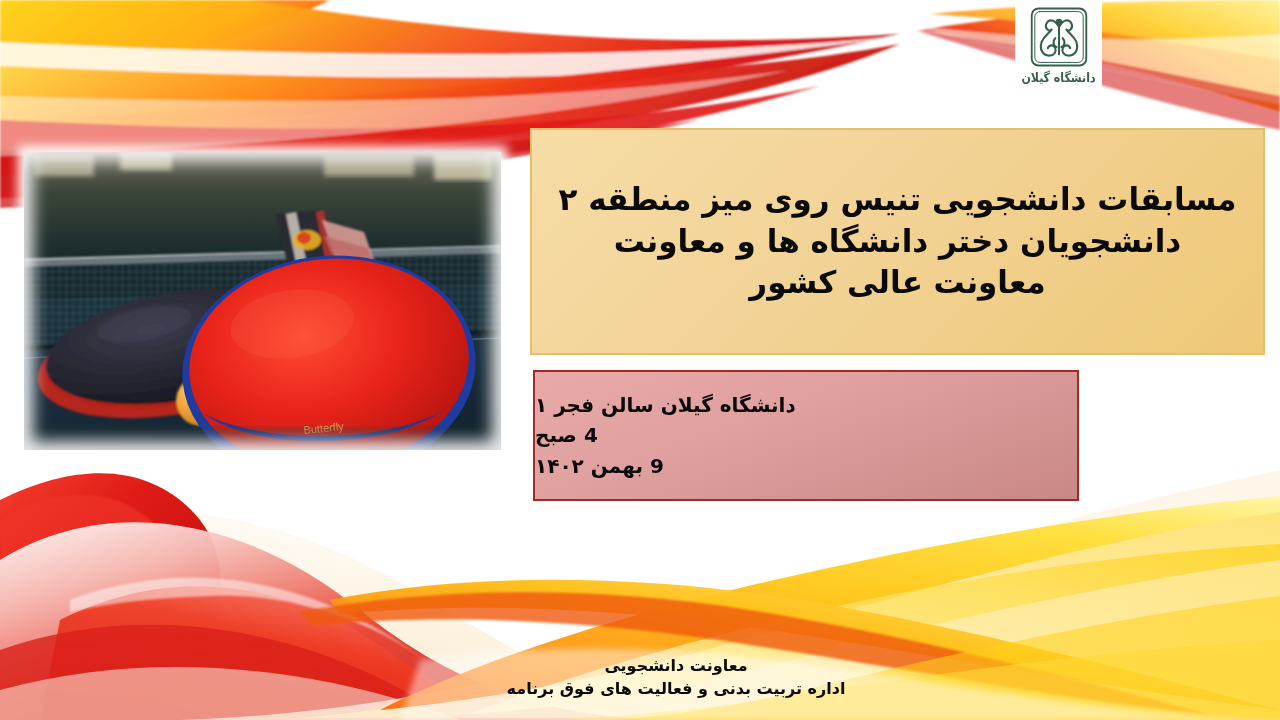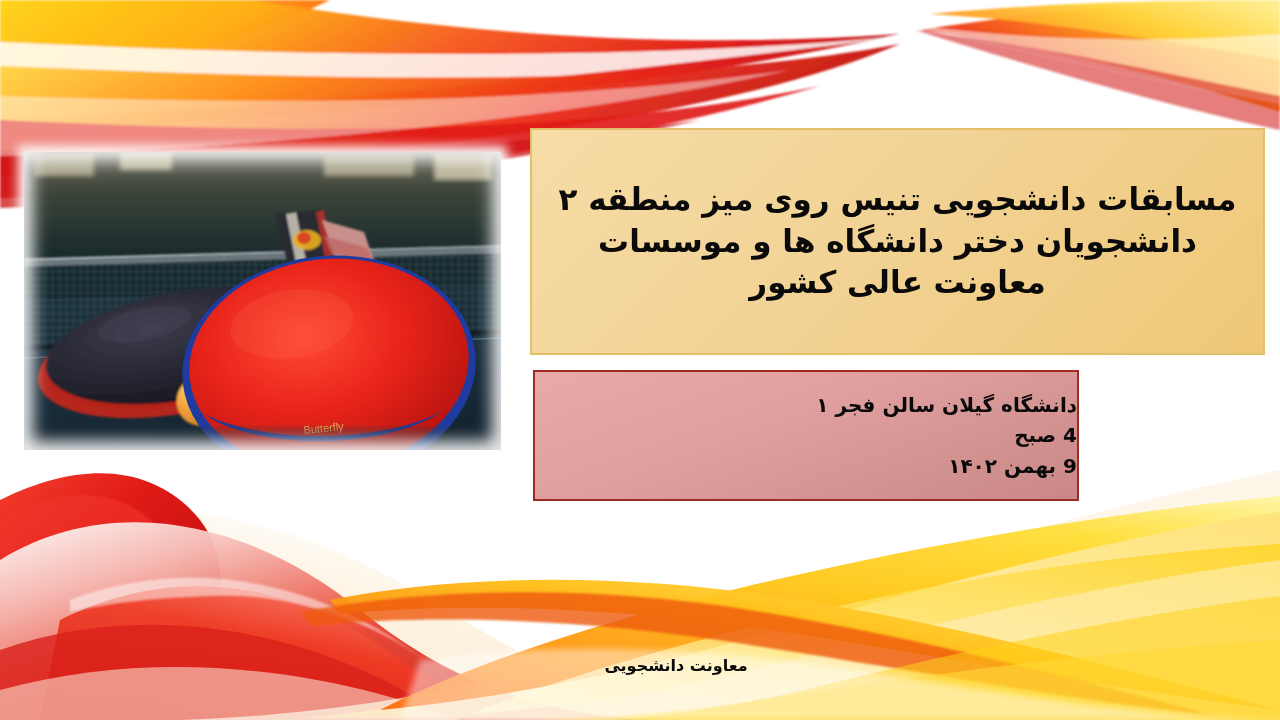--- a/index.html
+++ b/index.html
@@ -85,21 +85,21 @@
   
   #details-box{
     position:absolute;
     left:533px; top:370px;
     width:546px; height:131px;
     background:linear-gradient(160deg,#e8aaa8 0%,#dfa09f 40%,#c98886 100%);
     border:2px solid #9e2b25;
     box-sizing:border-box;
     display:flex;
     flex-direction:column;
-    align-items:flex-start;
+    align-items:flex-end;
     justify-content:center;
     gap:2px;
   }
   .detail-line{
     font-family:"DejaVu Sans","Liberation Sans",sans-serif;
     font-weight:700;
     font-size:20px;
     line-height:1.42;
     color:#0a0a0a;
     text-align:center;
@@ -362,30 +362,54 @@
         <ellipse cx="305" cy="212" rx="140" ry="105" transform="rotate(-6 305 212)" fill="url(#pRed)"></ellipse>
         <ellipse cx="268" cy="172" rx="62" ry="34" transform="rotate(-8 268 172)" fill="#ff6a4e" opacity="0.2"></ellipse>
         <path d="M180,262 C230,298 360,300 420,258 C360,292 240,292 180,262 Z" fill="#1c3a9e" opacity="0.95"></path>
         <text x="300" y="280" font-family="'Liberation Sans',sans-serif" font-size="11" fill="#f2d66a" opacity="0.8" text-anchor="middle" transform="rotate(-6 300 280)">Butterfly</text>
       </g>
 
       <rect x="0" y="276" width="477" height="22" fill="#0f1a24" opacity="0.35" filter="url(#pBlur)"></rect>
     </svg>
   </div>
 
+  <div id="logo-box">
+    <svg id="logo-mark" viewBox="0 0 100 100">
+      <g fill="none" stroke="#35604a" stroke-width="3.4" stroke-linecap="round" stroke-linejoin="round">
+        <rect x="6" y="4" width="88" height="92" rx="11" ry="11" stroke-width="3"></rect>
+        <rect x="11" y="9" width="78" height="82" rx="8" ry="8" stroke-width="1.6"></rect>
+
+        <path d="M50,30 L50,78"></path>
+        <circle cx="50" cy="26" r="3.6" fill="#35604a"></circle>
+
+        <path d="M50,34 C44,22 34,20 30,28 C26,36 34,42 38,38
+                 C34,44 26,48 22,58 C18,70 24,80 34,80
+                 C42,80 46,74 44,68 C42,62 34,62 32,68"></path>
+
+        <path d="M50,34 C56,22 66,20 70,28 C74,36 66,42 62,38
+                 C66,44 74,48 78,58 C82,70 76,80 66,80
+                 C58,80 54,74 56,68 C58,62 66,62 68,68"></path>
+
+        <path d="M44,52 C40,56 40,64 46,66"></path>
+        <path d="M56,52 C60,56 60,64 54,66"></path>
+      </g>
+    </svg>
+    <div id="logo-caption">دانشگاه گیلان</div>
+  </div>
 
   <div id="title-box">
     <div class="title-line">مسابقات دانشجویی تنیس روی میز منطقه ۲</div>
-    <div class="title-line">دانشجویان دختر دانشگاه ها و موسسات</div>
+    <div class="title-line">دانشجویان دختر دانشگاه ها و معاونت</div>
     <div class="title-line">معاونت عالی کشور</div>
   </div>
 
   <div id="details-box">
     <div class="detail-line">دانشگاه گیلان سالن فجر ۱</div>
     <div class="detail-line">4 صبح</div>
     <div class="detail-line">9 بهمن ۱۴۰۲</div>
   </div>
 
   <div id="footer">
     <div class="footer-line">معاونت دانشجویی</div>
+    <div class="footer-line">اداره تربیت بدنی و فعالیت های فوق برنامه</div>
   </div>
 
 </div>
 
 </body></html>

